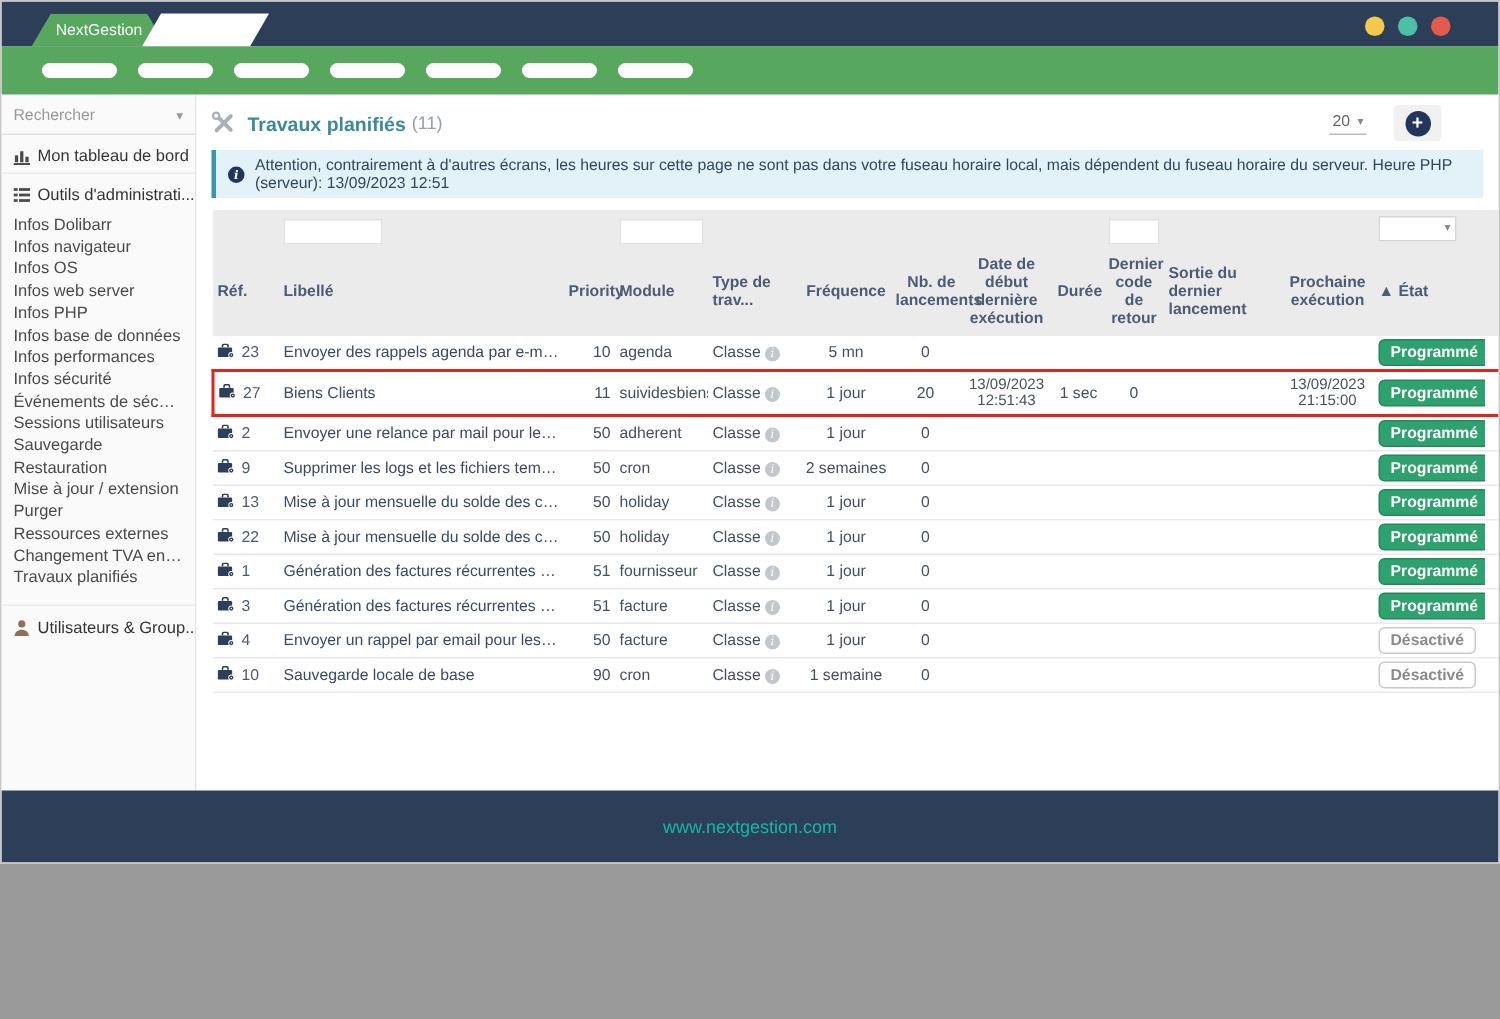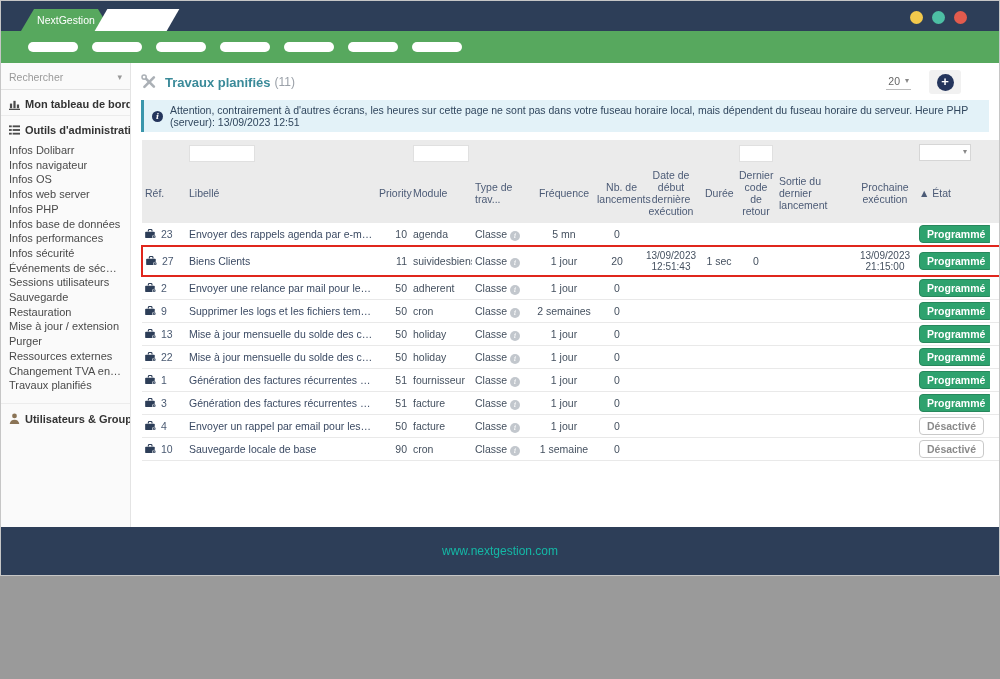--- a/index.html
+++ b/index.html
@@ -15,21 +15,21 @@
 .tab-blank{position:absolute;left:100px;top:8px;width:72px;height:22px;background:#fff;transform:skewX(-30deg)}
 .dots{position:absolute;right:32px;top:10px;display:flex;gap:9px}
 .dot{width:13px;height:13px;border-radius:50%}
 .navbar{position:absolute;top:30px;left:0;right:0;height:32px;background:#57a85e;display:flex;align-items:center;gap:14px;padding-left:27px;z-index:2}
 .pill{width:50px;height:10px;border-radius:5px;background:#fff;flex:0 0 auto}
 
 
 .body-region{position:absolute;top:62px;left:0;right:0;bottom:48px;display:flex}
 .sidebar{width:130px;background:#fafafa;border-right:1px solid #e4e4e4;font-size:10.5px;color:#555;overflow:hidden}
 .search-row{display:flex;justify-content:space-between;align-items:center;padding:8px 8px 6px;color:#999;border-bottom:1px solid #e2e2e2;cursor:pointer}
-.side-section{display:flex;align-items:center;gap:5px;padding:8px 8px 5px;font-weight:bold;font-size:11px;color:#333;cursor:pointer;white-space:nowrap;overflow:hidden}
+.side-section{display:flex;align-items:center;gap:5px;padding:8px 8px 5px;font-weight:normal;font-size:11px;color:#333;cursor:pointer;white-space:nowrap;overflow:hidden}
 .side-section .ic{flex:0 0 auto;display:inline-flex;color:#4a4a4a}
 .side-section.bordered{border-bottom:1px solid #ececec}
 .side-list{display:block;padding:2px 0}
 .side-item{display:block;padding:1px 8px;color:#4a4a4a;font-size:11px;line-height:12.7px;text-decoration:none;white-space:nowrap;overflow:hidden;text-overflow:ellipsis;cursor:pointer}
 .user-section{margin-top:8px;border-top:1px solid #ececec;padding-top:9px}
 .user-section .ic{color:#8a7355}
 
 
 .main{flex:1;position:relative;padding:6px 10px 0;overflow:hidden;background:#fff}
 .page-head{display:flex;align-items:center;height:26px}
@@ -42,21 +42,21 @@
 .add-btn{width:32px;height:24px;background:#f1f1f1;border-radius:3px;display:flex;align-items:center;justify-content:center;cursor:pointer}
 .add-circle{width:17px;height:17px;border-radius:50%;background:#24355c;color:#fff;font-size:13px;line-height:16px;text-align:center;font-weight:bold}
 
 .warning{display:flex;align-items:center;gap:7px;background:#e3f2f8;border-left:3px solid #3a96ac;padding:4px 8px;margin-top:5px;font-size:10.5px;color:#31475e;min-height:26px}
 .info-badge{flex:0 0 auto;width:11px;height:11px;border-radius:50%;background:#24355c;color:#fff;font-size:8px;font-style:italic;font-weight:bold;text-align:center;line-height:11px;font-family:"DejaVu Serif",serif}
 
 
 table{width:100%;border-collapse:collapse;table-layout:fixed;margin-top:8px;font-size:10.5px;color:#44505f}
 thead td,thead th{background:#ebebeb}
 .filter-row td{padding:4px 3px;height:26px}
-.header-row th{color:#4c5b76;font-weight:normal;font-size:10.5px;padding:2px 3px 6px;vertical-align:middle;line-height:12px;cursor:pointer}
+.header-row th{color:#4c5b76;font-weight:bold;font-size:10.5px;padding:2px 3px 6px;vertical-align:middle;line-height:12px;cursor:pointer}
 tbody td{border-bottom:1px solid #e9e9e9;padding:2px 3px;height:20px;vertical-align:middle;overflow:hidden}
 tbody tr.hl td{border-top:2px solid #e0261c;border-bottom:2px solid #e0261c;height:30px}
 tbody tr.hl td:first-child{border-left:2px solid #e0261c}
 tbody tr.hl td:last-child{border-right:2px solid #e0261c}
 .al-left{text-align:left}.al-center{text-align:center}.al-right{text-align:right}
 .small{font-size:10px;line-height:11px}
 
 .flt{height:17px;border:1px solid #e0e0e0;background:#fff;width:100%;outline:none;font-size:10px}
 .flt-label{width:66px}
 .flt-select{display:inline-block;width:52px;height:17px;background:#fff;border:1px solid #d6d6d6;position:relative;cursor:pointer}

